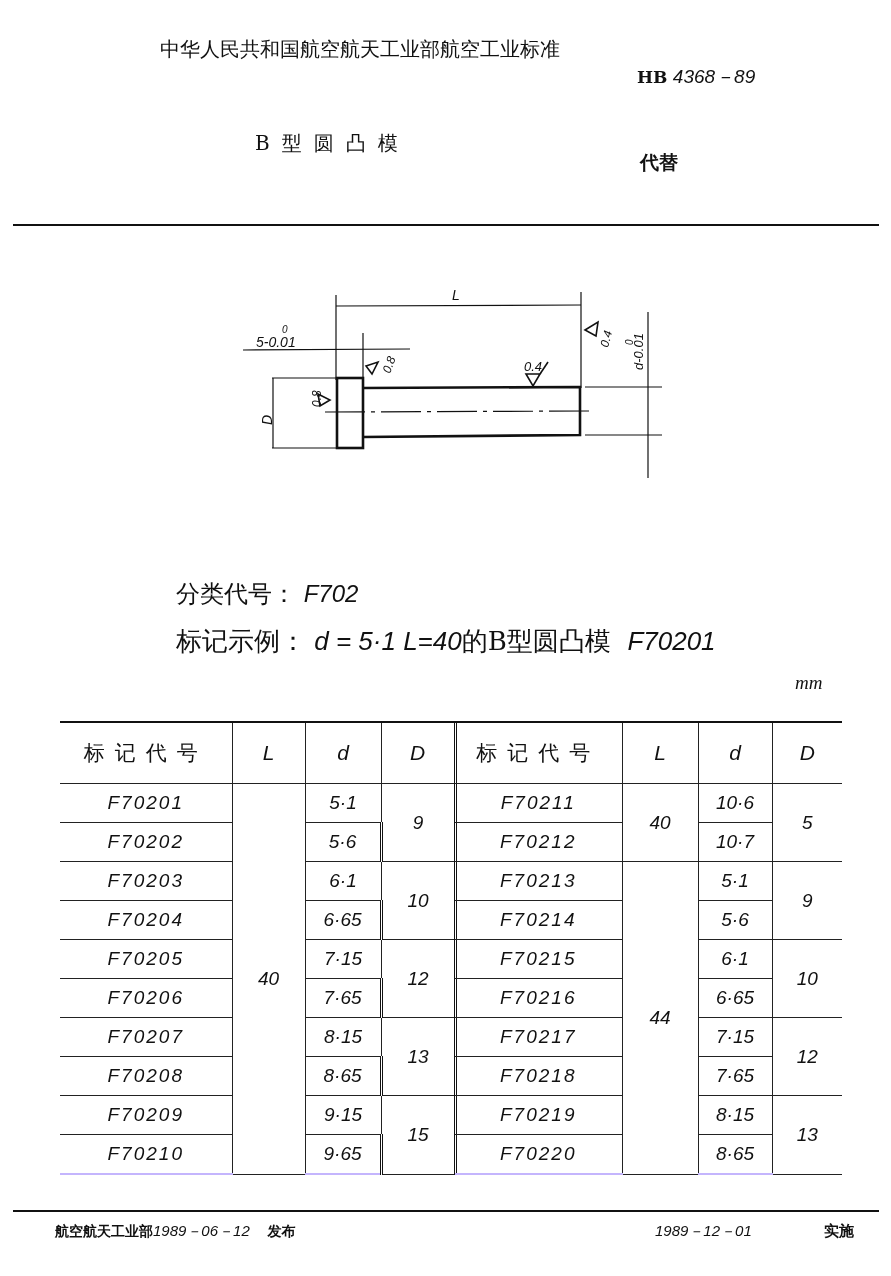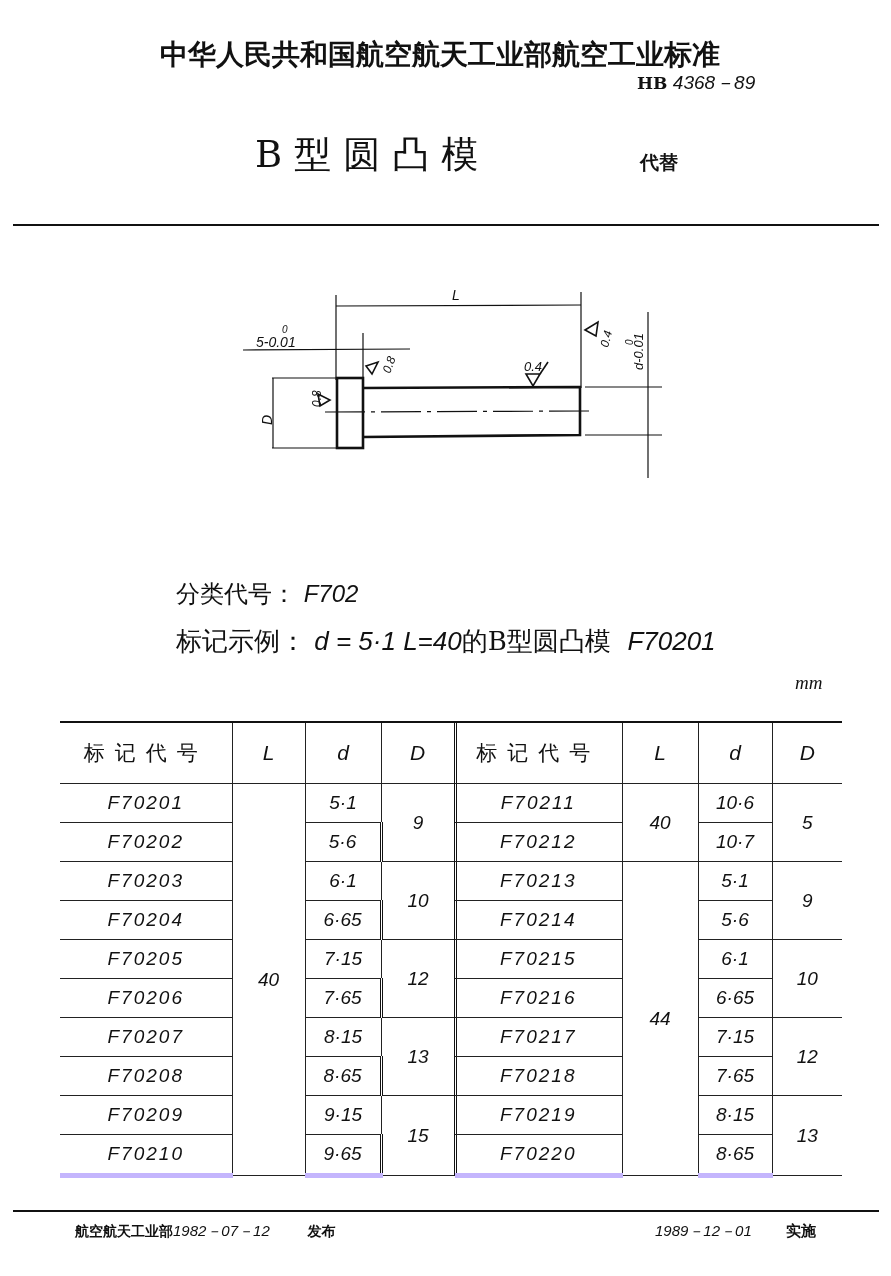--- a/index.html
+++ b/index.html
@@ -1,51 +1,51 @@
 <!DOCTYPE html>
 <html><head>
 <meta charset="utf-8">
 <style>
   html, body { margin: 0; padding: 0; background: #ffffff; }
   body { width: 891px; height: 1276px; position: relative; overflow: hidden; color: #111;
          font-family: "DejaVu Sans", sans-serif; }
   .abs { position: absolute; }
-  .header-title { left: 160px; top: 36px; font-size: 28px; font-weight: bold; letter-spacing: 0px; white-space: nowrap; }
-  .std-no { left: 637px; top: 70px; font-size: 17px; white-space: nowrap; }
+  .header-title { left: 160px; top: 36px; font-size: 20px; font-weight: normal; letter-spacing: 0px; white-space: nowrap; }
+  .std-no { left: 637px; top: 64px; font-size: 17px; white-space: nowrap; }
   .std-no .hb { font-weight: bold; font-family: "DejaVu Serif", serif; }
   .std-no .num { font-style: italic; font-family: "Liberation Sans", sans-serif; font-size: 19px; }
-  .doc-title { left: 255px; top: 130px; font-size: 37px; font-family: "DejaVu Serif", serif; letter-spacing: 12px; white-space: nowrap; }
+  .doc-title { left: 255px; top: 130px; font-size: 20px; font-family: "DejaVu Serif", serif; letter-spacing: 12px; white-space: nowrap; }
   .replaces { left: 640px; top: 150px; font-size: 19px; font-weight: bold; }
   .hr-top { left: 13px; top: 224px; width: 866px; height: 2px; background: #111; }
   .drawing { left: 230px; top: 270px; }
   .line1 { left: 176px; top: 578px; font-size: 24px; font-family: "DejaVu Serif", serif; white-space: nowrap; }
   .line2 { left: 176px; top: 624px; font-size: 26px; font-family: "DejaVu Serif", serif; white-space: nowrap; }
   .ital { font-style: italic; font-family: "Liberation Sans", sans-serif; }
   .unit { left: 795px; top: 672px; font-size: 19px; font-style: italic; font-family: "Liberation Serif", serif; }
 
   table.spec { position: absolute; top: 721px; border-collapse: collapse; font-family: "Liberation Sans", sans-serif; }
   table.spec td, table.spec th { border: 1.2px solid #222; text-align: center; font-style: italic; font-weight: normal; padding: 0; font-size: 19px; }
   table.spec th { height: 60px; font-size: 21px; }
   table.spec th.cn { font-style: normal; font-family: "DejaVu Serif", serif; letter-spacing: 10px; font-size: 21px; }
   table.spec td { height: 38px; }
   table.spec tr:first-child th { border-top: 2px solid #111; margin-top: 12px; }
-  table.spec tr:last-child td { border-bottom: 5px solid #c4b5fd; }
+  table.spec tr:last-child td { border-bottom: 2px solid #c4b5fd; }
   table.spec td:first-child, table.spec th:first-child { border-left: none; }
   .tbl-left { left: 60px; }
   .tbl-right { left: 455px; }
   .tbl-left td:last-child, .tbl-left th:last-child { border-right: 3px double #111; }
   .tbl-right td:last-child, .tbl-right th:last-child { border-right: none; }
   .tbl-right td:first-child, .tbl-right th:first-child { border-left: 1px solid #111; }
   .code { letter-spacing: 2px; }
 
   .hr-bottom { left: 13px; top: 1210px; width: 866px; height: 2px; background: #111; }
   .footer-left { left: 55px; top: 1222px; font-size: 14px; white-space: nowrap; }
-  .footer-left b { font-weight: bold; margin-left: 20px; }
+  .footer-left b { font-weight: bold; }
   .footer-right-date { left: 655px; top: 1222px; font-size: 15px; font-style: italic; font-family: "Liberation Sans", sans-serif; text-align: center; }
-  .footer-right-label { left: 786px; top: 1222px; font-size: 15px; font-weight: bold; }
+  .footer-right-label { left: 824px; top: 1222px; font-size: 15px; font-weight: bold; }
   .fdate { font-style: italic; font-family: "Liberation Sans", sans-serif; font-size: 15px; }
 </style>
 </head>
 <body>
 
 <div class="abs header-title">中华人民共和国航空航天工业部航空工业标准</div>
 <div class="abs std-no">
   <span class="hb">HB</span>
   <span class="num">4368－89</span>
 </div>
@@ -235,17 +235,17 @@
   </tr>
   <tr>
     <td class="code">F70220</td>
     <td>8·65</td>
   </tr>
 </tbody>
   </table>
 
 <div class="abs hr-bottom"></div>
 <div class="abs footer-left">
-  <b>航空航天工业部</b><span class="fdate">1982－07－12</span>
+  <b>航空航天工业部</b><span class="fdate">1989－06－12</span>
   &nbsp;&nbsp;&nbsp;<b>发布</b>
 </div>
 <div class="abs footer-right-date">1989－12－01</div>
 <div class="abs footer-right-label">实施</div>
 
 </body></html>

